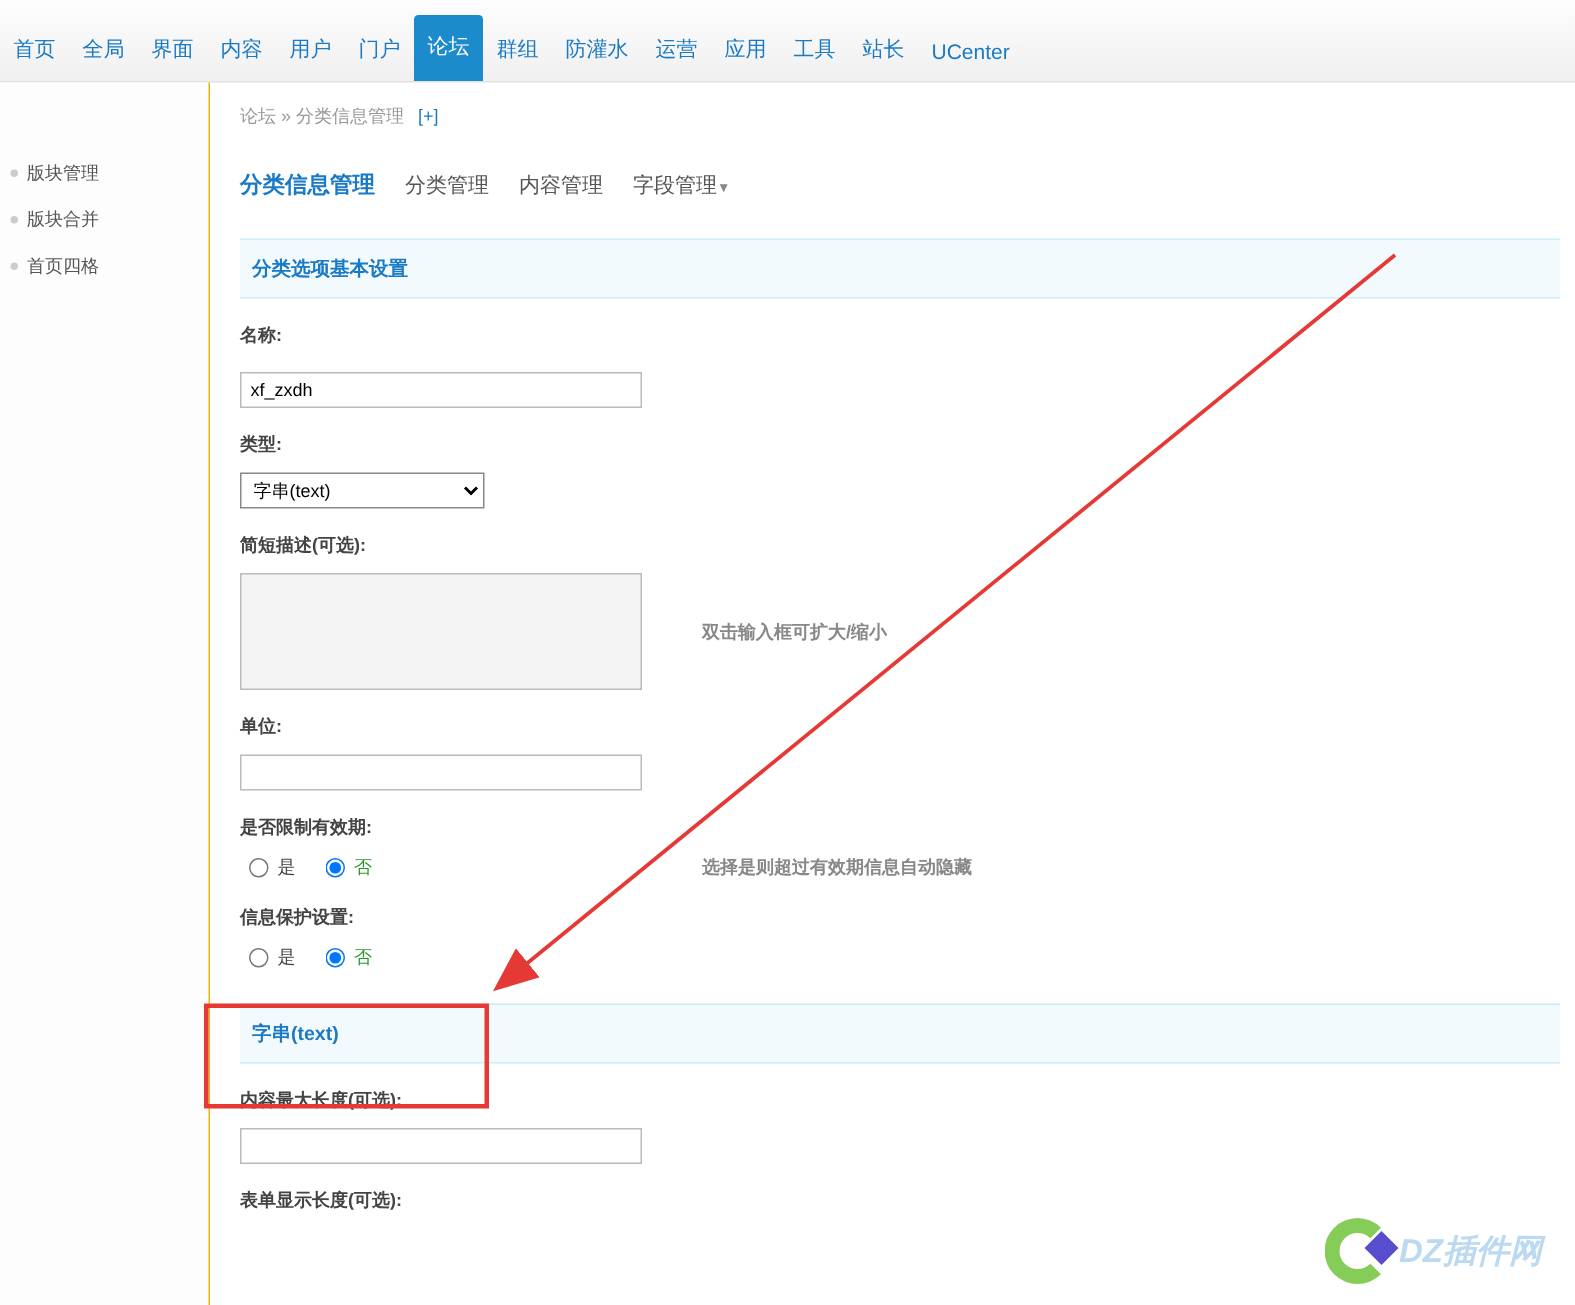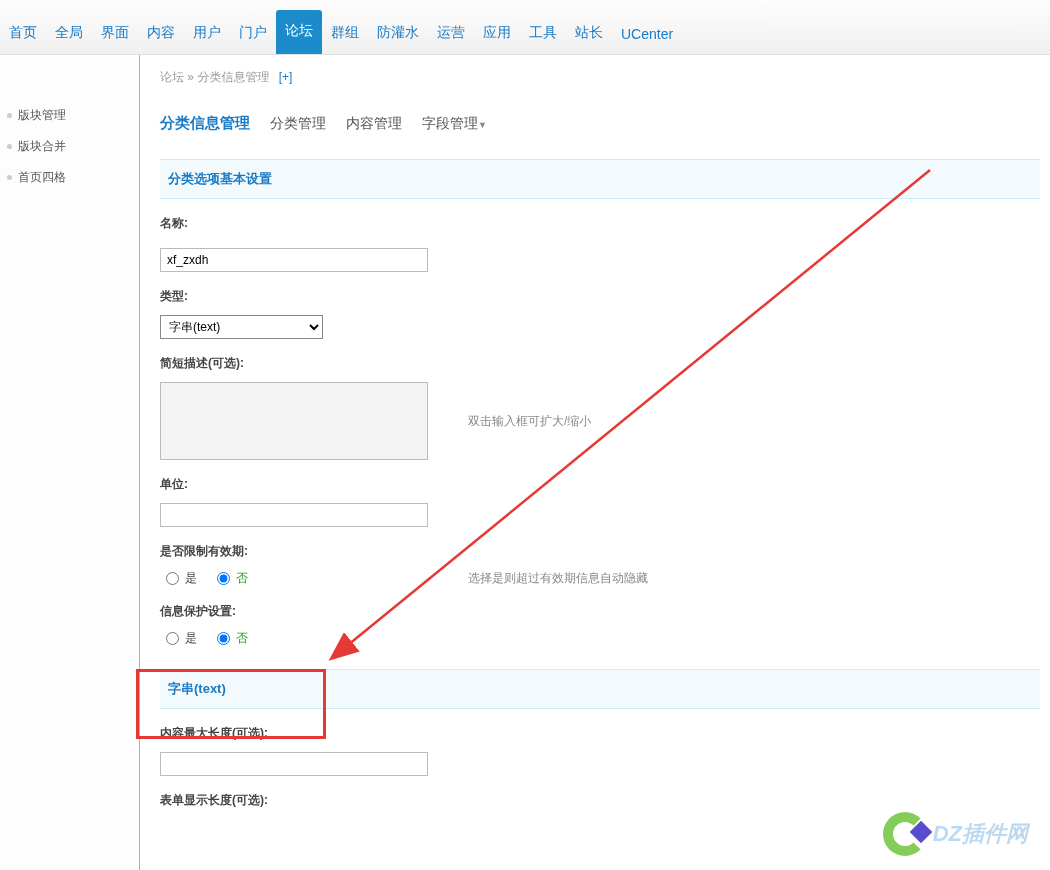--- a/index.html
+++ b/index.html
@@ -133,21 +133,21 @@
   font-size: 12px;
 }
 .textarea-wrap { display: flex; align-items: center; gap: 40px; }
 .textarea-input {
   width: 268px;
   height: 78px;
   border: 1px solid #bbb;
   background: #f4f4f4;
   resize: none;
 }
-.hint { color: #888; font-size: 12px; }
+.hint { color: #888; font-size: 12px; font-weight: bold; }
 .radio-row { display: flex; align-items: center; gap: 40px; }
 .radio-group { display: flex; gap: 20px; align-items: center; padding-left: 6px; }
 .radio-group label { display: flex; align-items: center; gap: 6px; }
 .radio-group label.sel { color: #2a9a2a; }
 .highlight-box {
   position: absolute;
   border: 3px solid #e53935;
   pointer-events: none;
 }
 .arrow-svg { position: absolute; pointer-events: none; }

